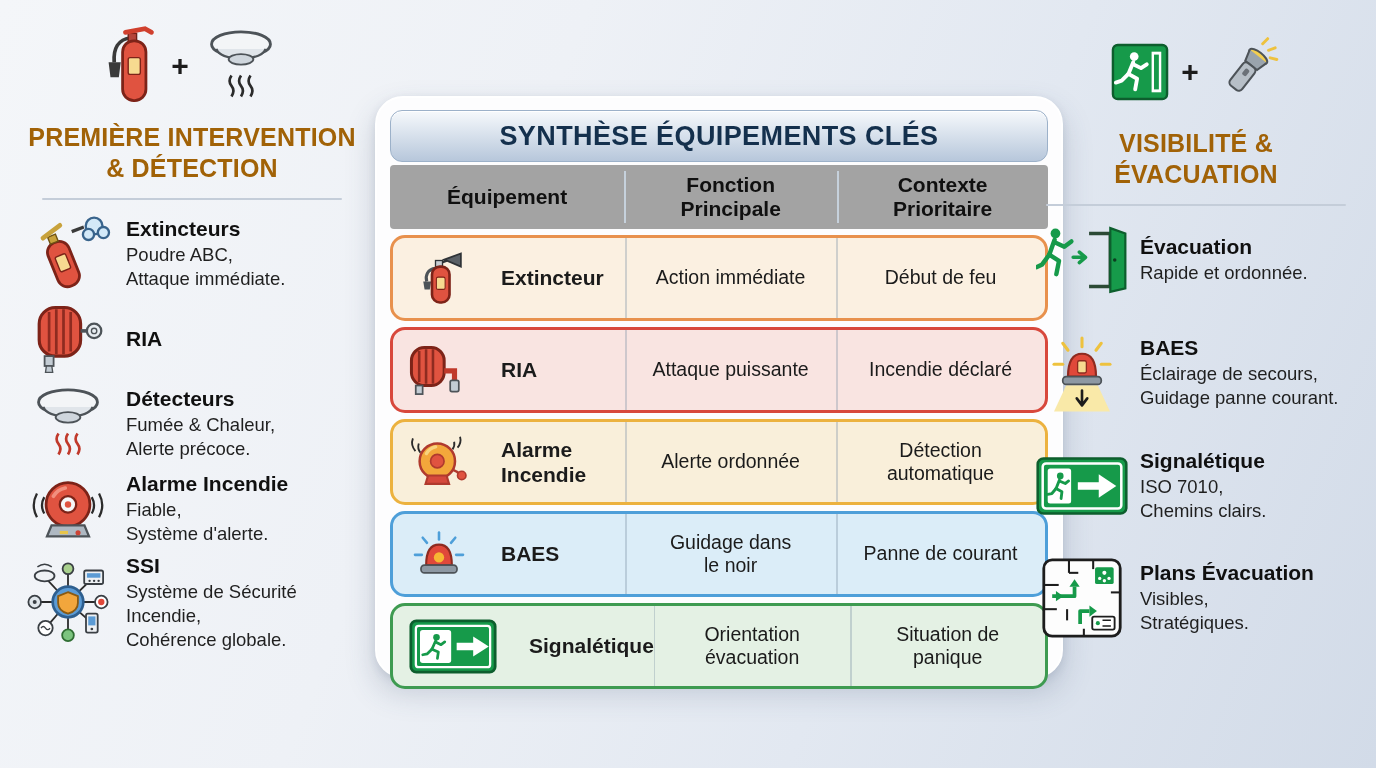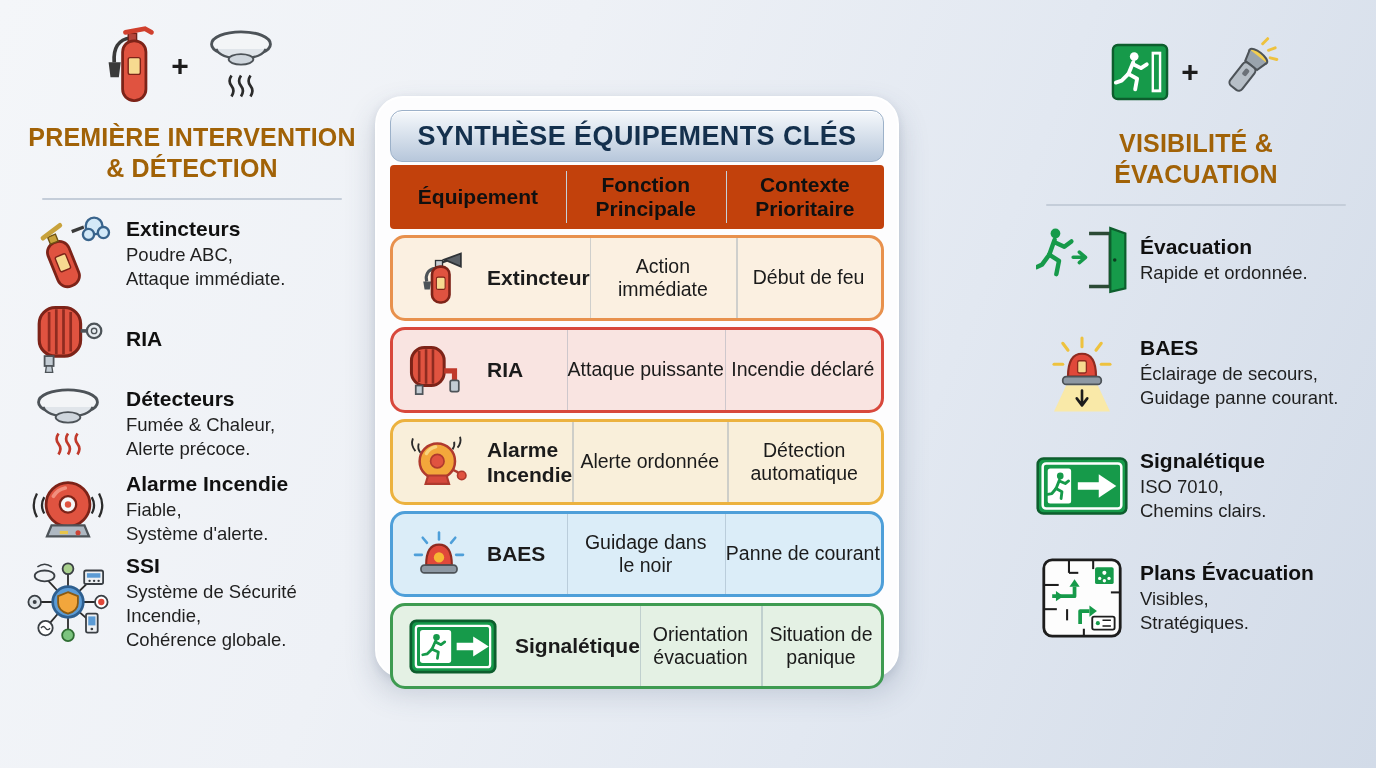--- a/index.html
+++ b/index.html
@@ -19,42 +19,42 @@
   .divider{width:300px;height:1.5px;background:#c4cdd9;margin:15px 0 13px;border-radius:1px;}
   .item-list{display:flex;flex-direction:column;width:100%;}
   #left-col .item-list{gap:3px;}
   #right-col .item-list{gap:30px;}
   .item{display:flex;align-items:center;gap:12px;min-height:82px;}
   .item-icon{width:92px;min-width:92px;display:flex;align-items:center;justify-content:center;}
   .item-title{font-size:21px;font-weight:bold;color:#101010;line-height:1.2;}
   .item-desc{font-size:18.5px;color:#1f1f1f;line-height:1.3;margin-top:2px;}
   
   .card{
-    position:absolute;left:375px;top:96px;width:524px;height:582px;box-sizing:border-box;
+    position:absolute;left:375px;top:96px;width:688px;height:582px;box-sizing:border-box;
     background:#fdfdfe;border:2px solid #ffffff;border-radius:28px;
     box-shadow:0 14px 30px rgba(55,75,105,.22),0 3px 8px rgba(55,75,105,.12);
     padding:12px 13px;display:flex;flex-direction:column;
   }
   .card-title{
     background:linear-gradient(#f6f9fc,#b7c7db);
     border:1.5px solid #9cb1c9;border-radius:12px;height:50px;min-height:50px;
     display:flex;align-items:center;justify-content:center;
     font-size:27px;font-weight:bold;color:#14304d;letter-spacing:.4px;
     box-shadow:inset 0 1px 0 #ffffff;
   }
-  .thead{display:grid;grid-template-columns:1.1fr 1fr .99fr;height:64px;min-height:64px;margin-top:3px;background:#c2410c;border-radius:4px;}
+  .thead{display:grid;grid-template-columns:1.1fr 1fr .99fr;height:64px;min-height:64px;margin-top:3px;background:#a3a3a3;border-radius:4px;}
   .th{display:flex;align-items:center;justify-content:center;text-align:center;font-size:21px;font-weight:bold;color:#101010;line-height:1.15;position:relative;}
   .th + .th::before{content:'';position:absolute;left:0;top:6px;bottom:6px;width:1.5px;background:#c6d1dc;}
   .t-row{
     display:grid;grid-template-columns:1.1fr 1fr .99fr;
     border:3.5px solid #999;border-radius:15px;height:80px;min-height:80px;margin-top:6px;overflow:hidden;
   }
   .td{display:flex;align-items:center;justify-content:center;text-align:center;font-size:19.5px;color:#1b1b1b;line-height:1.2;position:relative;}
   .td + .td::before{content:'';position:absolute;left:0;top:0;bottom:0;width:1.5px;background:rgba(125,145,165,.35);}
-  .td.eq{justify-content:flex-start;padding-left:14px;gap:16px;font-weight:bold;font-size:21px;text-align:left;}
+  .td.eq{justify-content:flex-start;padding-left:14px;gap:30px;font-weight:bold;font-size:21px;text-align:left;}
   .row-icon{width:64px;min-width:64px;display:flex;align-items:center;justify-content:center;}
   svg{display:block;}
 </style>
 </head>
 <body>
 
 <div class="side-col" id="left-col">
   <div class="head-icons">
     <svg viewBox="0 0 60 88" width="56" height="84">
       <path d="M30 14 C16 15 11 26 12 40" fill="none" stroke="#3a3a3a" stroke-width="4"></path>

